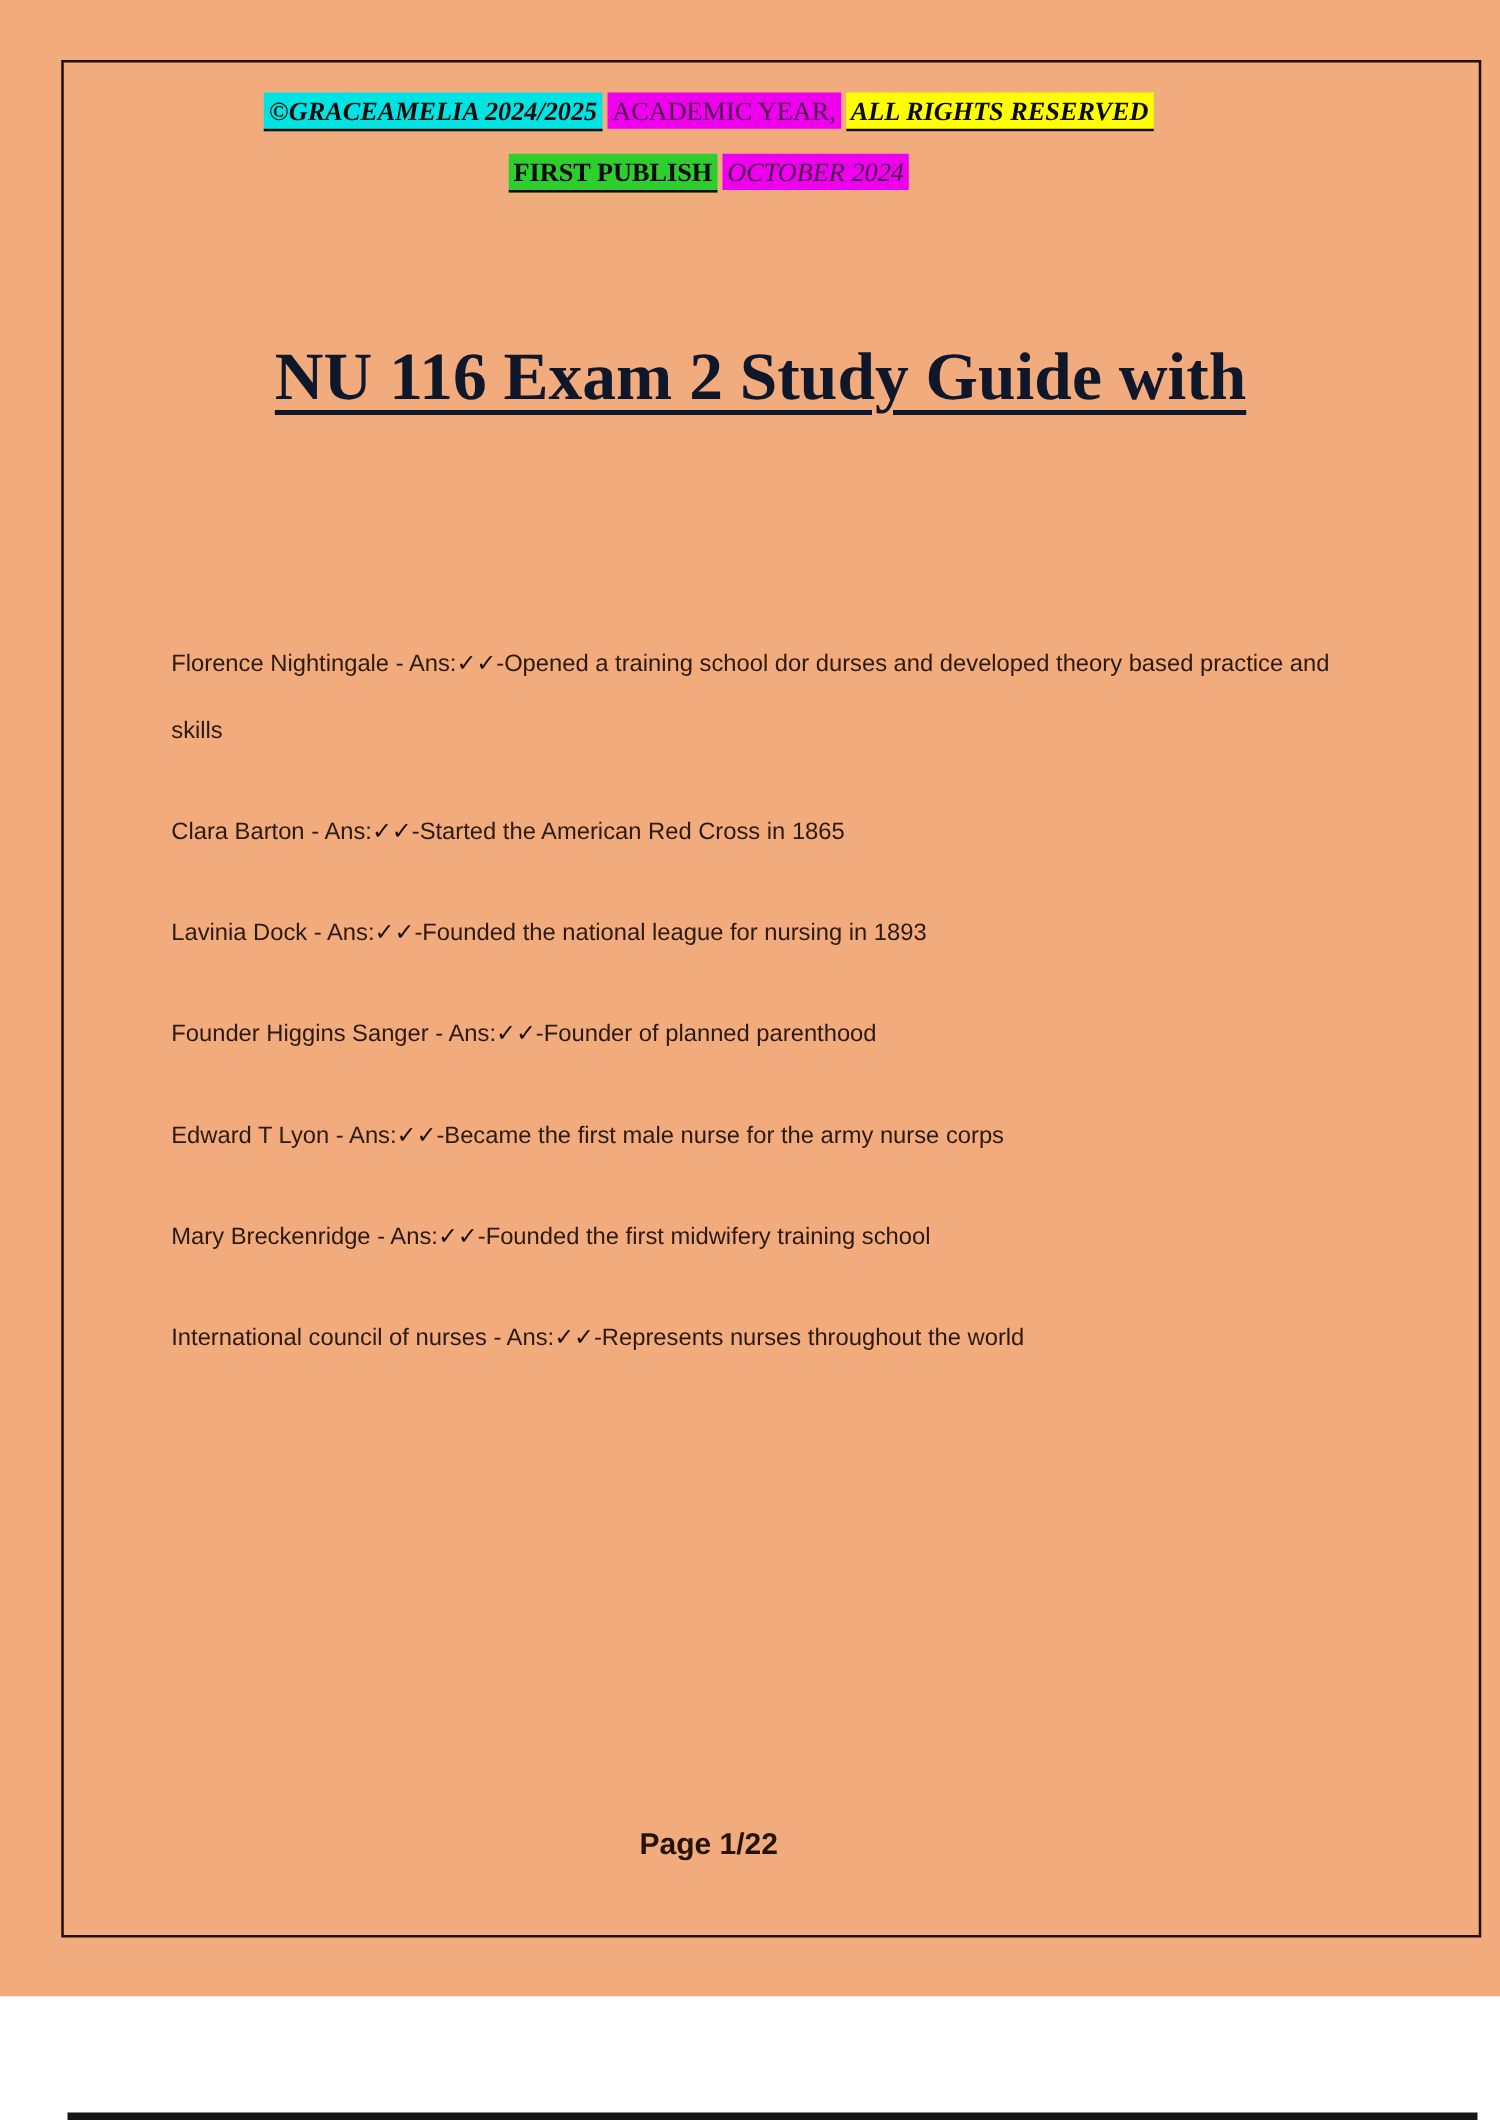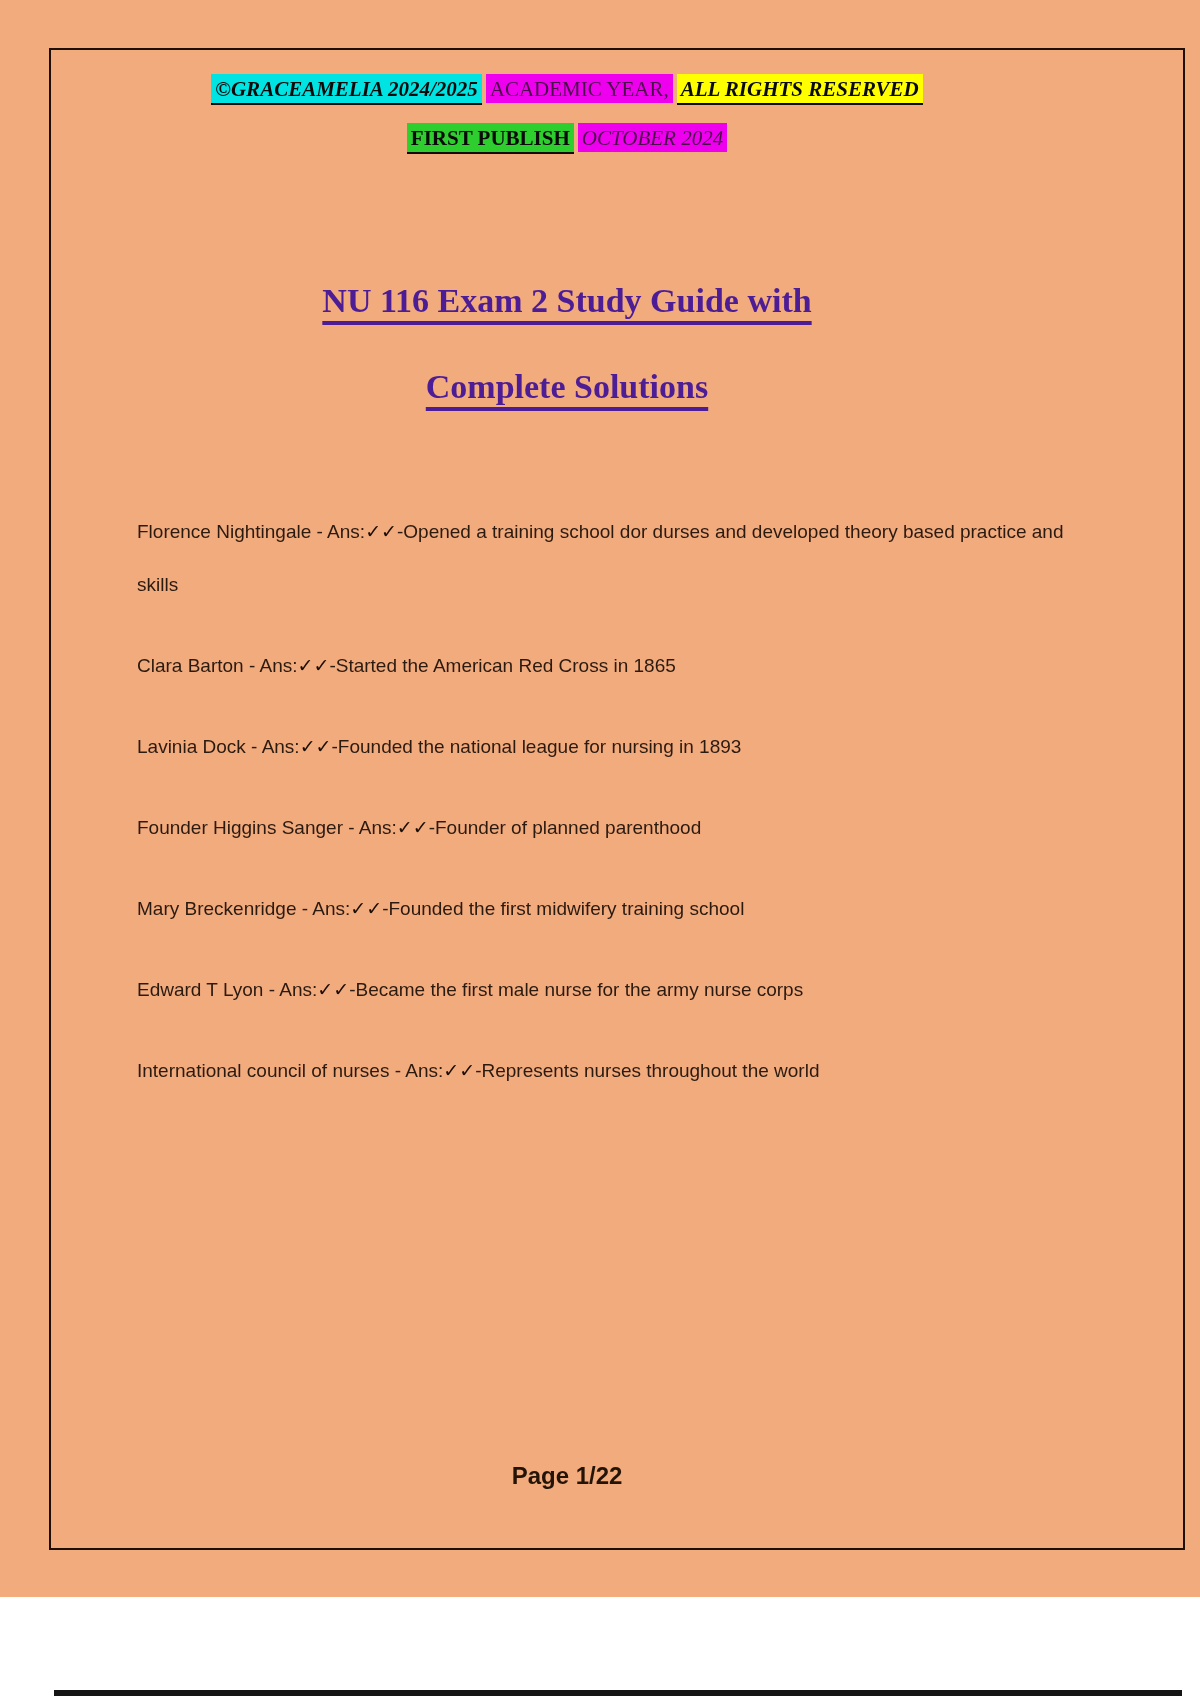--- a/index.html
+++ b/index.html
@@ -28,26 +28,26 @@
     line-height: 26px;
   }
   .header-line { white-space: nowrap; }
   .header-line + .header-line { margin-top: 18px; }
   .hl-seg { padding: 2px 4px 1px 4px; margin: 0 2px; display: inline-block; }
   .hl-seg.bold { font-weight: bold; }
   .hl-seg.italic { font-style: italic; }
   .hl-seg.underline { border-bottom: 2px solid #140a05; }
   .title-block {
     position: absolute; top: 208px; left: 86px; width: 860px;
-    text-align: center;
+    text-align: right;
     font-family: "Liberation Serif", serif;
     font-weight: bold;
-    font-size: 34px;
+    font-size: 54px;
     line-height: 86px;
-    color: #4c1d95;
+    color: #0f172a;
   }
   .title-line {
     text-decoration: underline;
     text-decoration-thickness: 4px;
     text-underline-offset: 9px;
   }
   .qa-list {
     position: absolute; top: 455px; left: 86px; width: 945px;
     font-size: 19px;
     line-height: 53px;
@@ -78,30 +78,29 @@
 <div class="sheet">
   <div class="frame">
 
     <div class="header-block">
       <div class="header-line" id="header-line-1"><span class="hl-seg bold italic underline" style="background-color: rgb(0, 227, 227); color: rgb(10, 10, 10);">©GRACEAMELIA 2024/2025</span><span class="hl-seg" style="background-color: rgb(238, 0, 238); color: rgb(75, 11, 75);">ACADEMIC YEAR,</span><span class="hl-seg bold italic underline" style="background-color: rgb(255, 255, 0); color: rgb(10, 10, 10);">ALL RIGHTS RESERVED</span></div>
       <div class="header-line" id="header-line-2"><span class="hl-seg bold underline" style="background-color: rgb(46, 206, 46); color: rgb(10, 10, 10);">FIRST PUBLISH</span><span class="hl-seg italic" style="background-color: rgb(238, 0, 238); color: rgb(75, 11, 75);">OCTOBER 2024</span></div>
     </div>
 
     <div class="title-block">
       <div><span class="title-line">NU 116 Exam 2 Study Guide with</span></div>
-      <div><span class="title-line">Complete Solutions</span></div>
     </div>
 
     <div class="qa-list" id="qa-list">
         <p class="qa-item"><span>Florence Nightingale</span><span> - </span><span>Ans:</span><span class="checks">✓✓</span><span>-</span><span>Opened a training school dor durses and developed theory based practice and skills</span></p>
         <p class="qa-item"><span>Clara Barton</span><span> - </span><span>Ans:</span><span class="checks">✓✓</span><span>-</span><span>Started the American Red Cross in 1865</span></p>
         <p class="qa-item"><span>Lavinia Dock</span><span> - </span><span>Ans:</span><span class="checks">✓✓</span><span>-</span><span>Founded the national league for nursing in 1893</span></p>
         <p class="qa-item"><span>Founder Higgins Sanger</span><span> - </span><span>Ans:</span><span class="checks">✓✓</span><span>-</span><span>Founder of planned parenthood</span></p>
+        <p class="qa-item"><span>Edward T Lyon</span><span> - </span><span>Ans:</span><span class="checks">✓✓</span><span>-</span><span>Became the first male nurse for the army nurse corps</span></p>
         <p class="qa-item"><span>Mary Breckenridge</span><span> - </span><span>Ans:</span><span class="checks">✓✓</span><span>-</span><span>Founded the first midwifery training school</span></p>
-        <p class="qa-item"><span>Edward T Lyon</span><span> - </span><span>Ans:</span><span class="checks">✓✓</span><span>-</span><span>Became the first male nurse for the army nurse corps</span></p>
         <p class="qa-item"><span>International council of nurses</span><span> - </span><span>Ans:</span><span class="checks">✓✓</span><span>-</span><span>Represents nurses throughout the world</span></p>
       </div>
 
     <div class="footer">Page 1/22</div>
 
   </div>
 </div>
 
 <div class="next-page-edge"></div>
 

